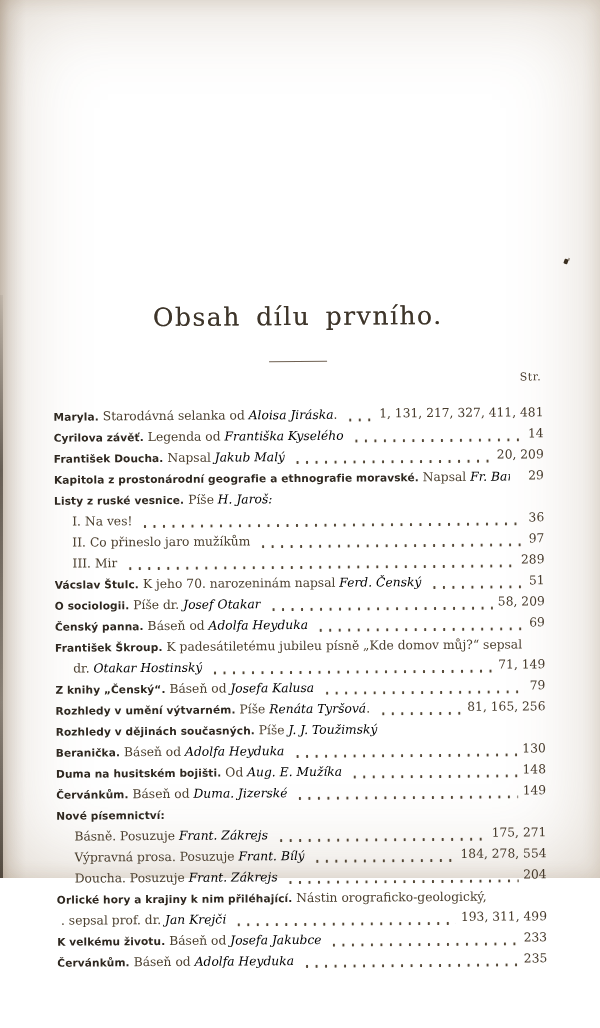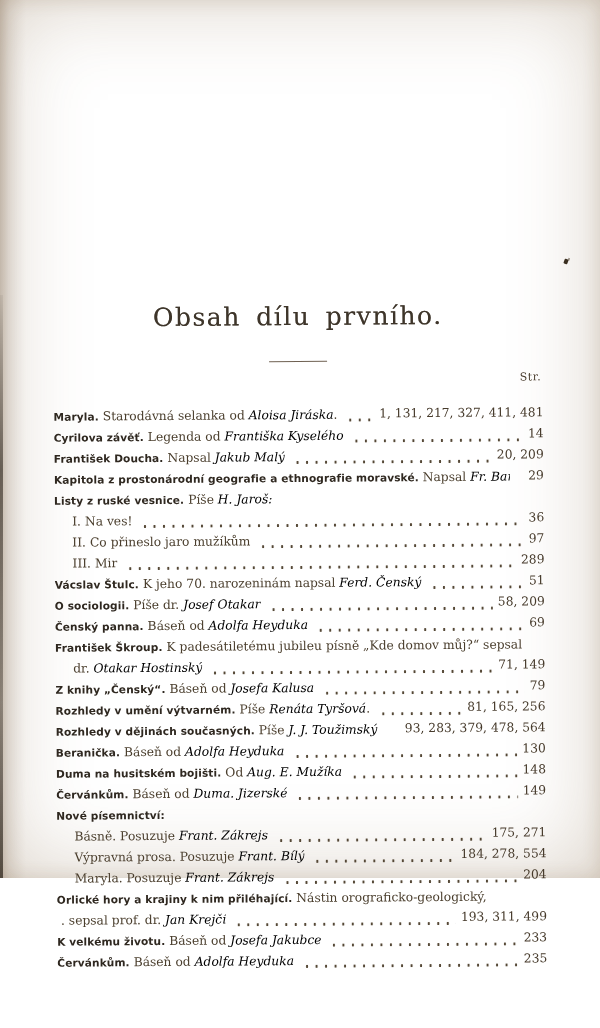--- a/index.html
+++ b/index.html
@@ -101,27 +101,27 @@
         <div class="row indent1"><span class="txt"><span class="n">I. Na ves!</span></span><span class="dots"></span><span class="pages">36</span></div>
         <div class="row indent1"><span class="txt"><span class="n">II. Co přineslo jaro mužíkům</span></span><span class="dots"></span><span class="pages">97</span></div>
         <div class="row indent1"><span class="txt"><span class="n">III. Mir</span></span><span class="dots"></span><span class="pages">289</span></div>
         <div class="row"><span class="txt"><span class="b">Vácslav Štulc.</span><span class="n"> K jeho 70. narozeninám napsal </span><span class="i">Ferd. Čenský</span></span><span class="dots"></span><span class="pages">51</span></div>
         <div class="row"><span class="txt"><span class="b">O sociologii.</span><span class="n"> Píše dr. </span><span class="i">Josef Otakar</span></span><span class="dots"></span><span class="pages">58, 209</span></div>
         <div class="row"><span class="txt"><span class="b">Čenský panna.</span><span class="n"> Báseň od </span><span class="i">Adolfa Heyduka</span></span><span class="dots"></span><span class="pages">69</span></div>
         <div class="row"><span class="txt"><span class="b">František Škroup.</span><span class="n"> K padesátiletému jubileu písně „Kde domov můj?“ sepsal</span></span><span class="dots nodots"></span></div>
         <div class="row indent1"><span class="txt"><span class="n">dr. </span><span class="i">Otakar Hostinský</span></span><span class="dots"></span><span class="pages">71, 149</span></div>
         <div class="row"><span class="txt"><span class="b">Z knihy „Čenský“.</span><span class="n"> Báseň od </span><span class="i">Josefa Kalusa</span></span><span class="dots"></span><span class="pages">79</span></div>
         <div class="row"><span class="txt"><span class="b">Rozhledy v umění výtvarném.</span><span class="n"> Píše </span><span class="i">Renáta Tyršová</span><span class="n">.</span></span><span class="dots"></span><span class="pages">81, 165, 256</span></div>
-        <div class="row"><span class="txt"><span class="b">Rozhledy v dějinách současných.</span><span class="n"> Píše </span><span class="i">J. J. Toužimský</span></span><span class="dots nodots"></span><span class="pages">93, 283, 379, 478, 564</span></div>
+        <div class="row"><span class="txt"><span class="b">Rozhledy v dějinách současných.</span><span class="n"> Píše </span><span class="i">J. J. Toužimský</span></span><span class="dots nodots"></span></div>
         <div class="row"><span class="txt"><span class="b">Beranička.</span><span class="n"> Báseň od </span><span class="i">Adolfa Heyduka</span></span><span class="dots"></span><span class="pages">130</span></div>
         <div class="row"><span class="txt"><span class="b">Duma na husitském bojišti.</span><span class="n"> Od </span><span class="i">Aug. E. Mužíka</span></span><span class="dots"></span><span class="pages">148</span></div>
         <div class="row"><span class="txt"><span class="b">Červánkům.</span><span class="n"> Báseň od </span><span class="i">Duma. Jizerské</span></span><span class="dots"></span><span class="pages">149</span></div>
         <div class="row"><span class="txt"><span class="b">Nové písemnictví:</span></span><span class="dots nodots"></span></div>
         <div class="row indent1"><span class="txt"><span class="n">Básně. Posuzuje </span><span class="i">Frant. Zákrejs</span></span><span class="dots"></span><span class="pages">175, 271</span></div>
         <div class="row indent1"><span class="txt"><span class="n">Výpravná prosa. Posuzuje </span><span class="i">Frant. Bílý</span></span><span class="dots"></span><span class="pages">184, 278, 554</span></div>
-        <div class="row indent1"><span class="txt"><span class="n">Maryla. Posuzuje </span><span class="i">Frant. Zákrejs</span></span><span class="dots"></span><span class="pages">204</span></div>
+        <div class="row indent1"><span class="txt"><span class="n">Doucha. Posuzuje </span><span class="i">Frant. Zákrejs</span></span><span class="dots"></span><span class="pages">204</span></div>
         <div class="row"><span class="txt"><span class="b">Orlické hory a krajiny k nim přiléhající.</span><span class="n"> Nástin orograficko-geologický,</span></span><span class="dots nodots"></span></div>
         <div class="row indent2"><span class="txt"><span class="n">. sepsal prof. dr. </span><span class="i">Jan Krejčí</span></span><span class="dots"></span><span class="pages">193, 311, 499</span></div>
         <div class="row"><span class="txt"><span class="b">K velkému životu.</span><span class="n"> Báseň od </span><span class="i">Josefa Jakubce</span></span><span class="dots"></span><span class="pages">233</span></div>
         <div class="row"><span class="txt"><span class="b">Červánkům.</span><span class="n"> Báseň od </span><span class="i">Adolfa Heyduka</span></span><span class="dots"></span><span class="pages">235</span></div>
       </div>
   </div>
 </div>
 
 </body></html>

